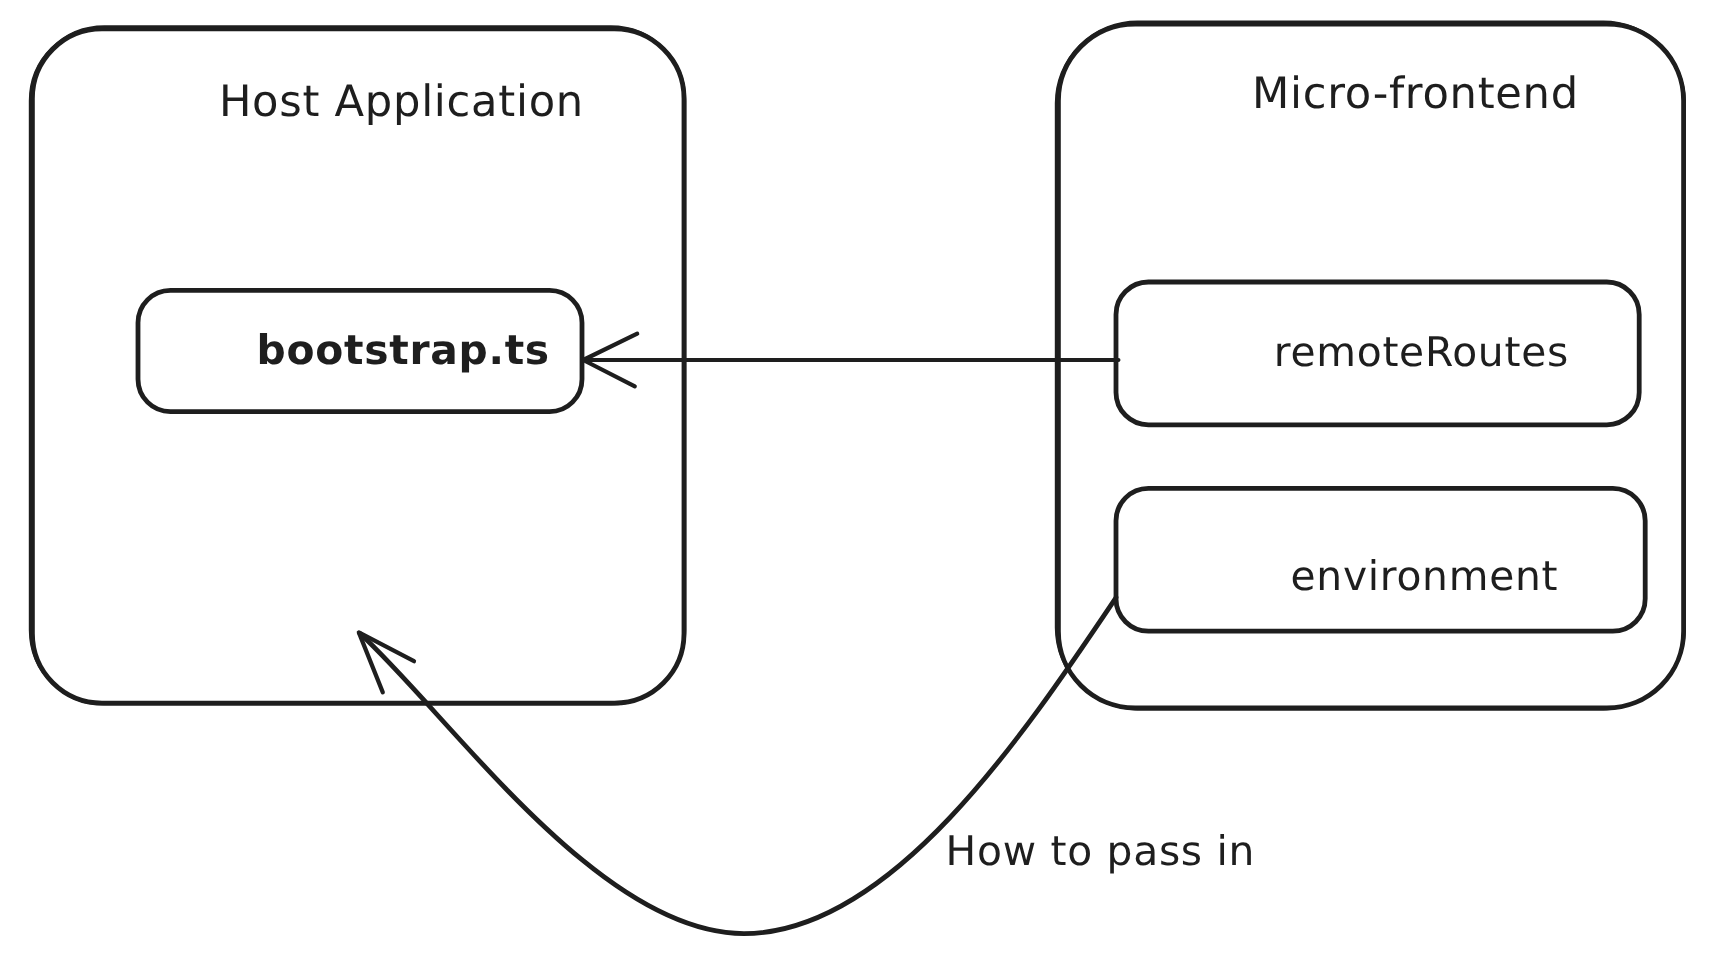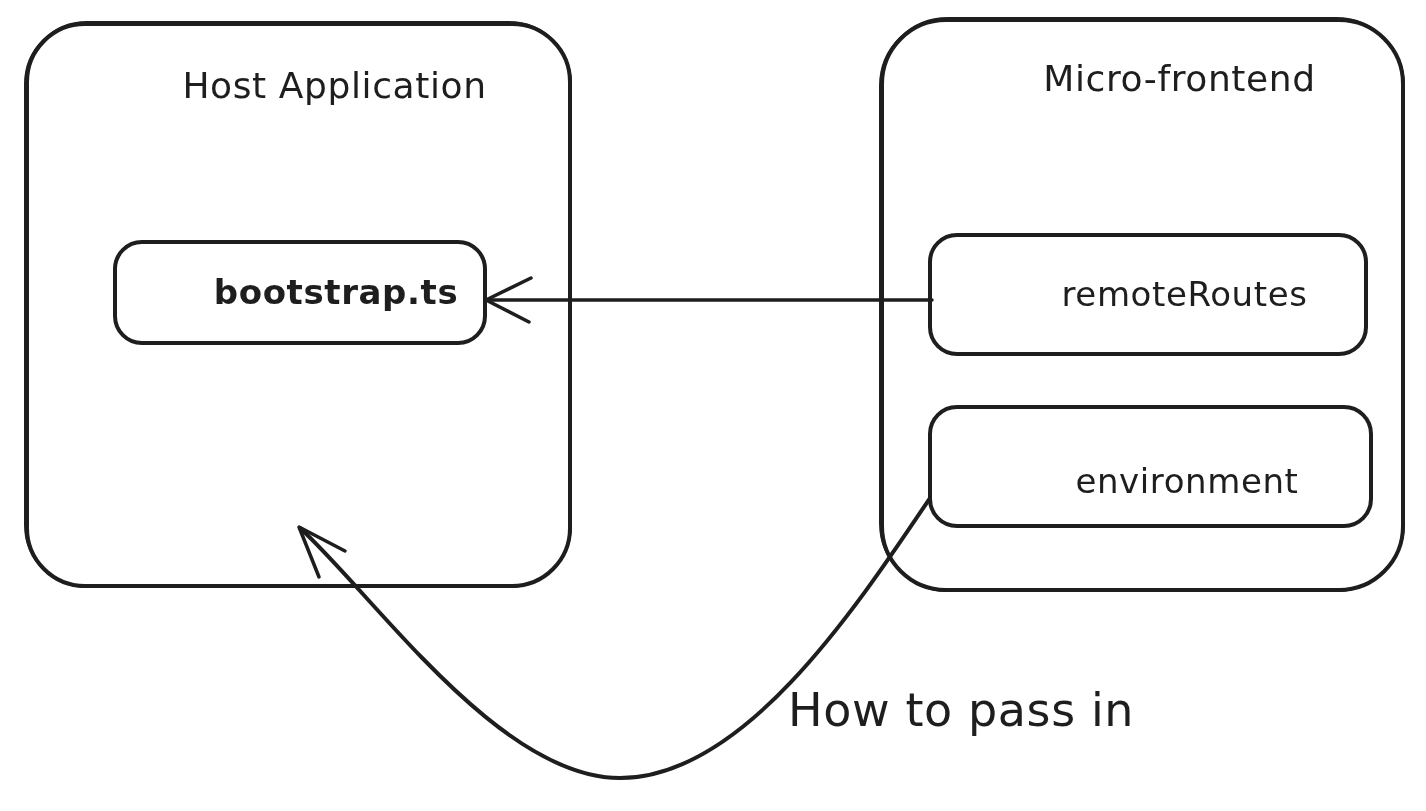--- a/index.html
+++ b/index.html
@@ -46,21 +46,21 @@
   }
   .lbl-host       { left: 25px;  top: 50px;  width: 545px; height: 70px; }
   .lbl-micro      { left: 880px; top: 43px;  width: 525px; height: 70px; }
   .lbl-bootstrap  { left: 113px; top: 241px; width: 372px; height: 102px; font-weight: bold; }
   .lbl-remote     { left: 928px; top: 233px; width: 439px; height: 122px; }
   .lbl-env        { left: 928px; top: 406px; width: 444px; height: 150px; }
   .annotation {
     position: absolute;
     left: 788px;
     top: 686px;
-    font-size: 46px;
+    font-size: 34px;
     line-height: 48px;
     letter-spacing: 0.6px;
     white-space: nowrap;
   }
 </style>
 </head>
 <body>
 
 <div class="canvas">
 

